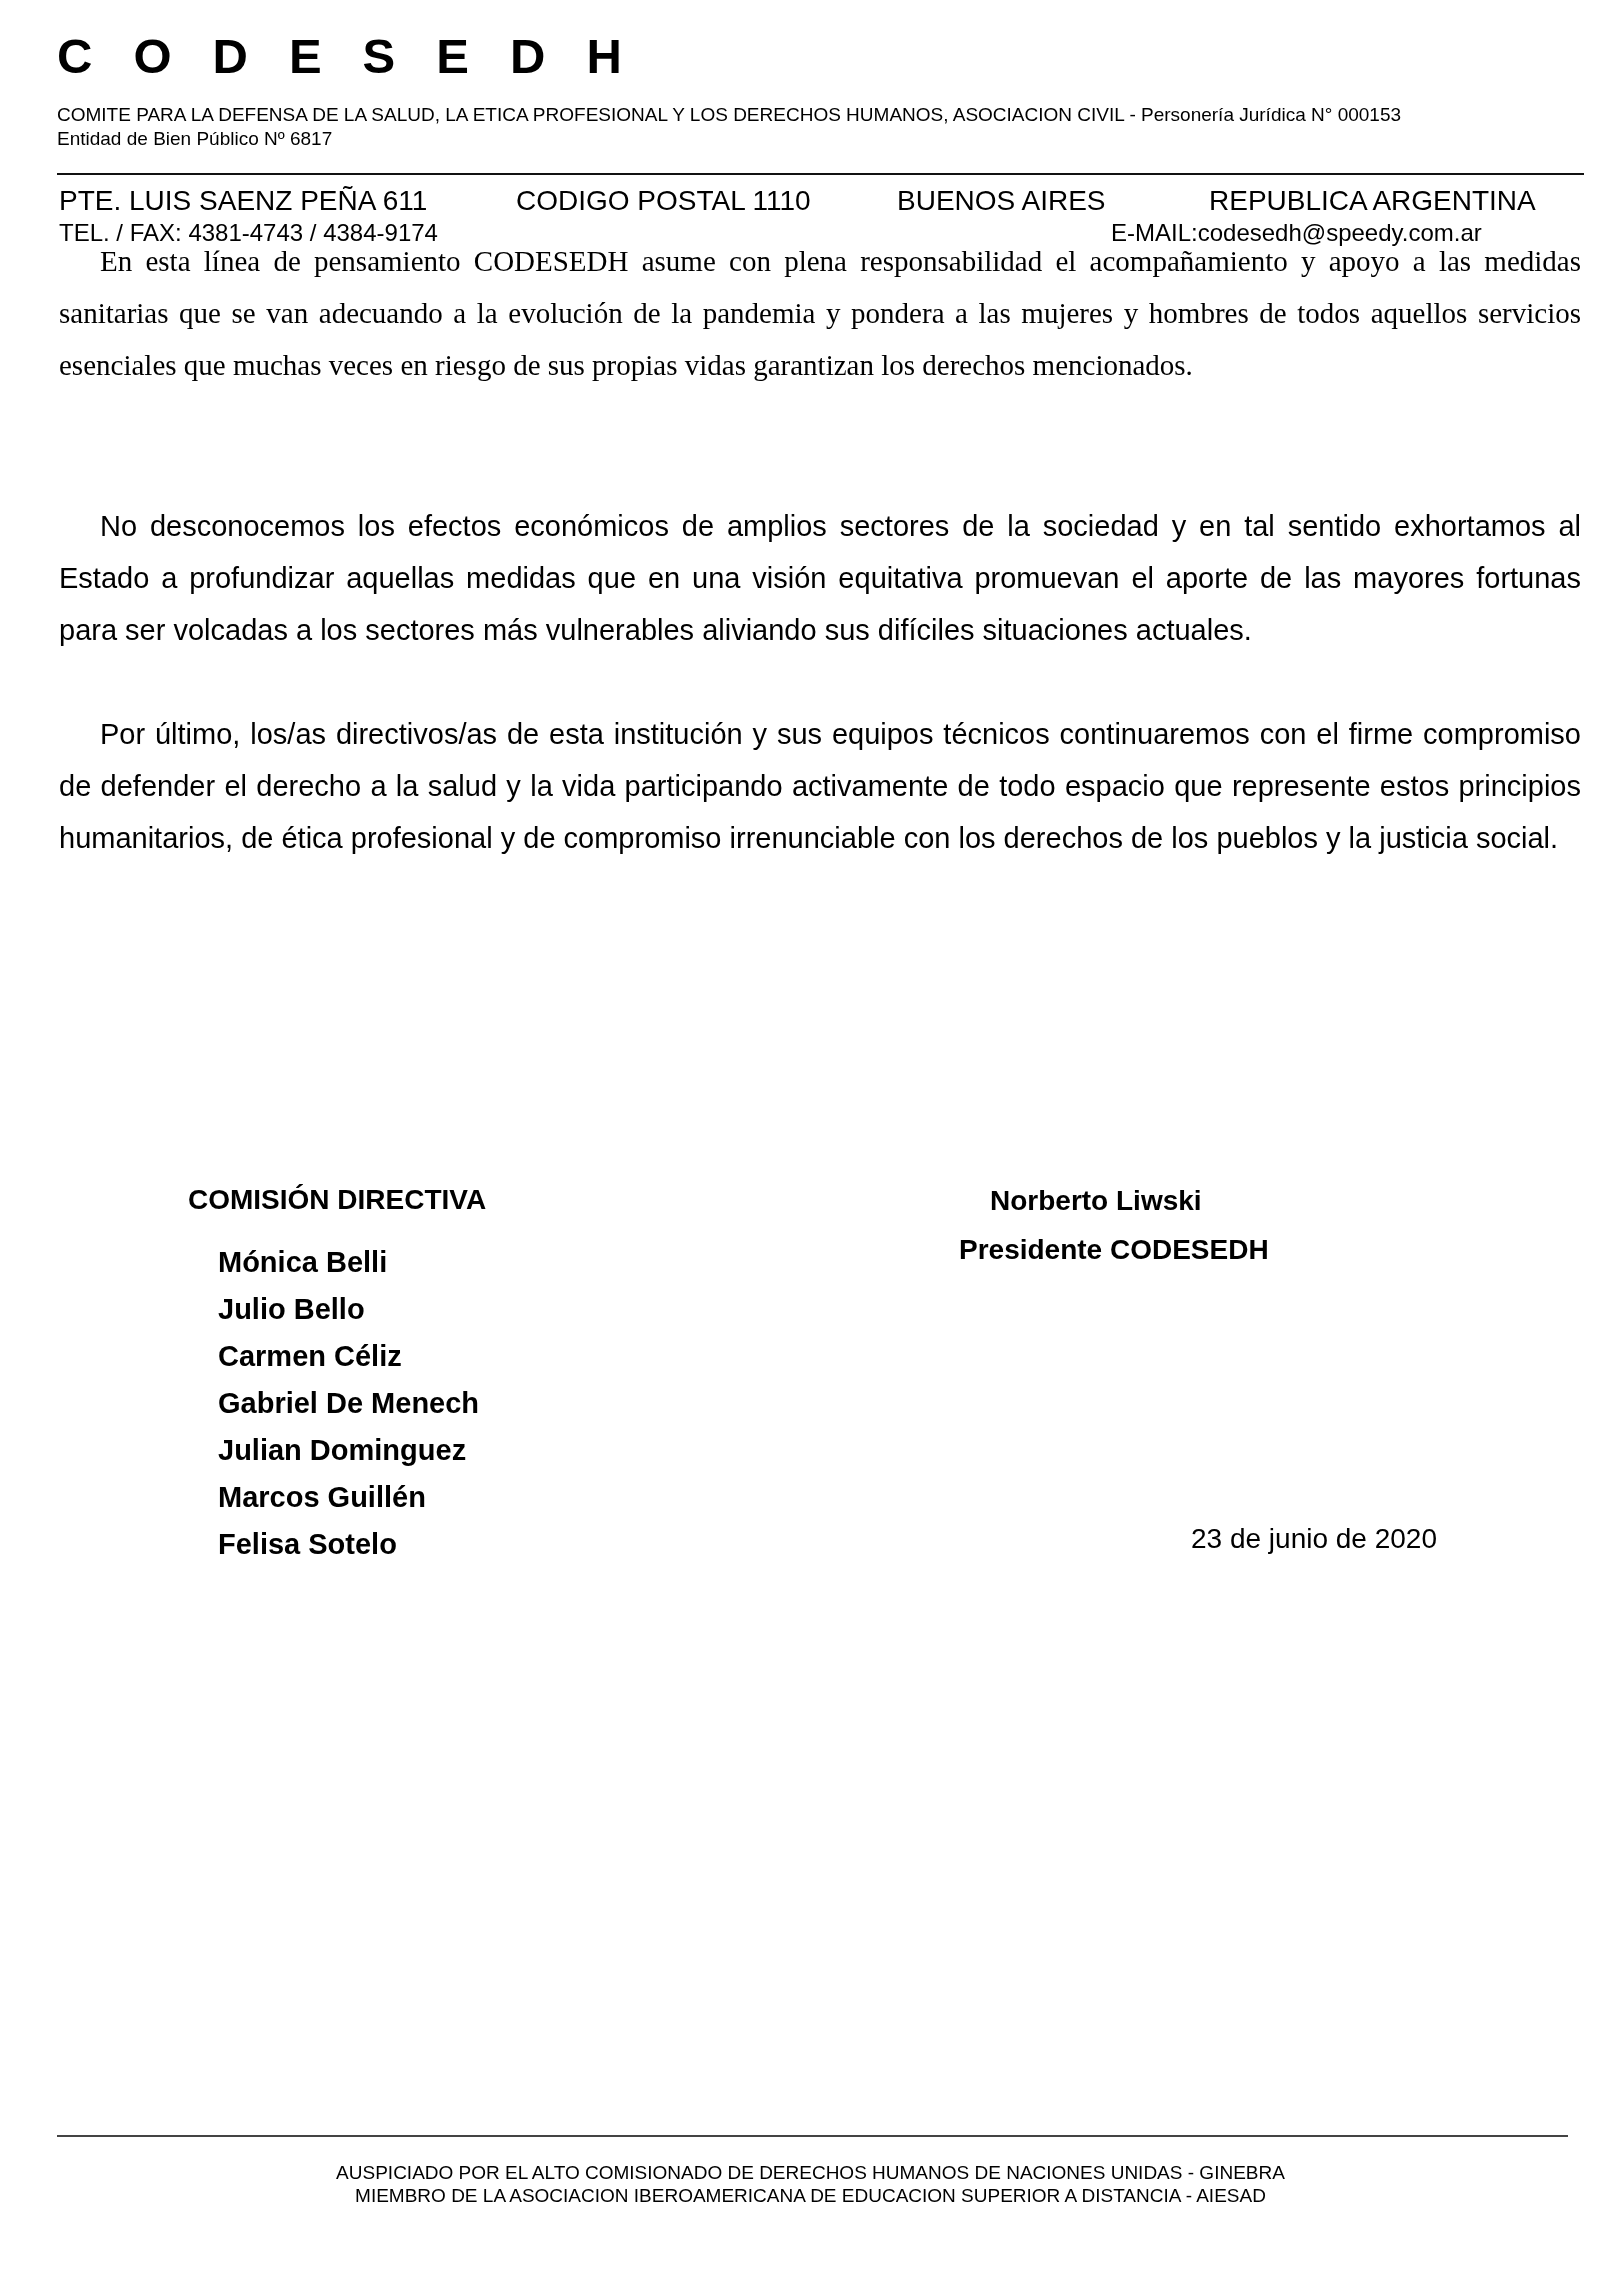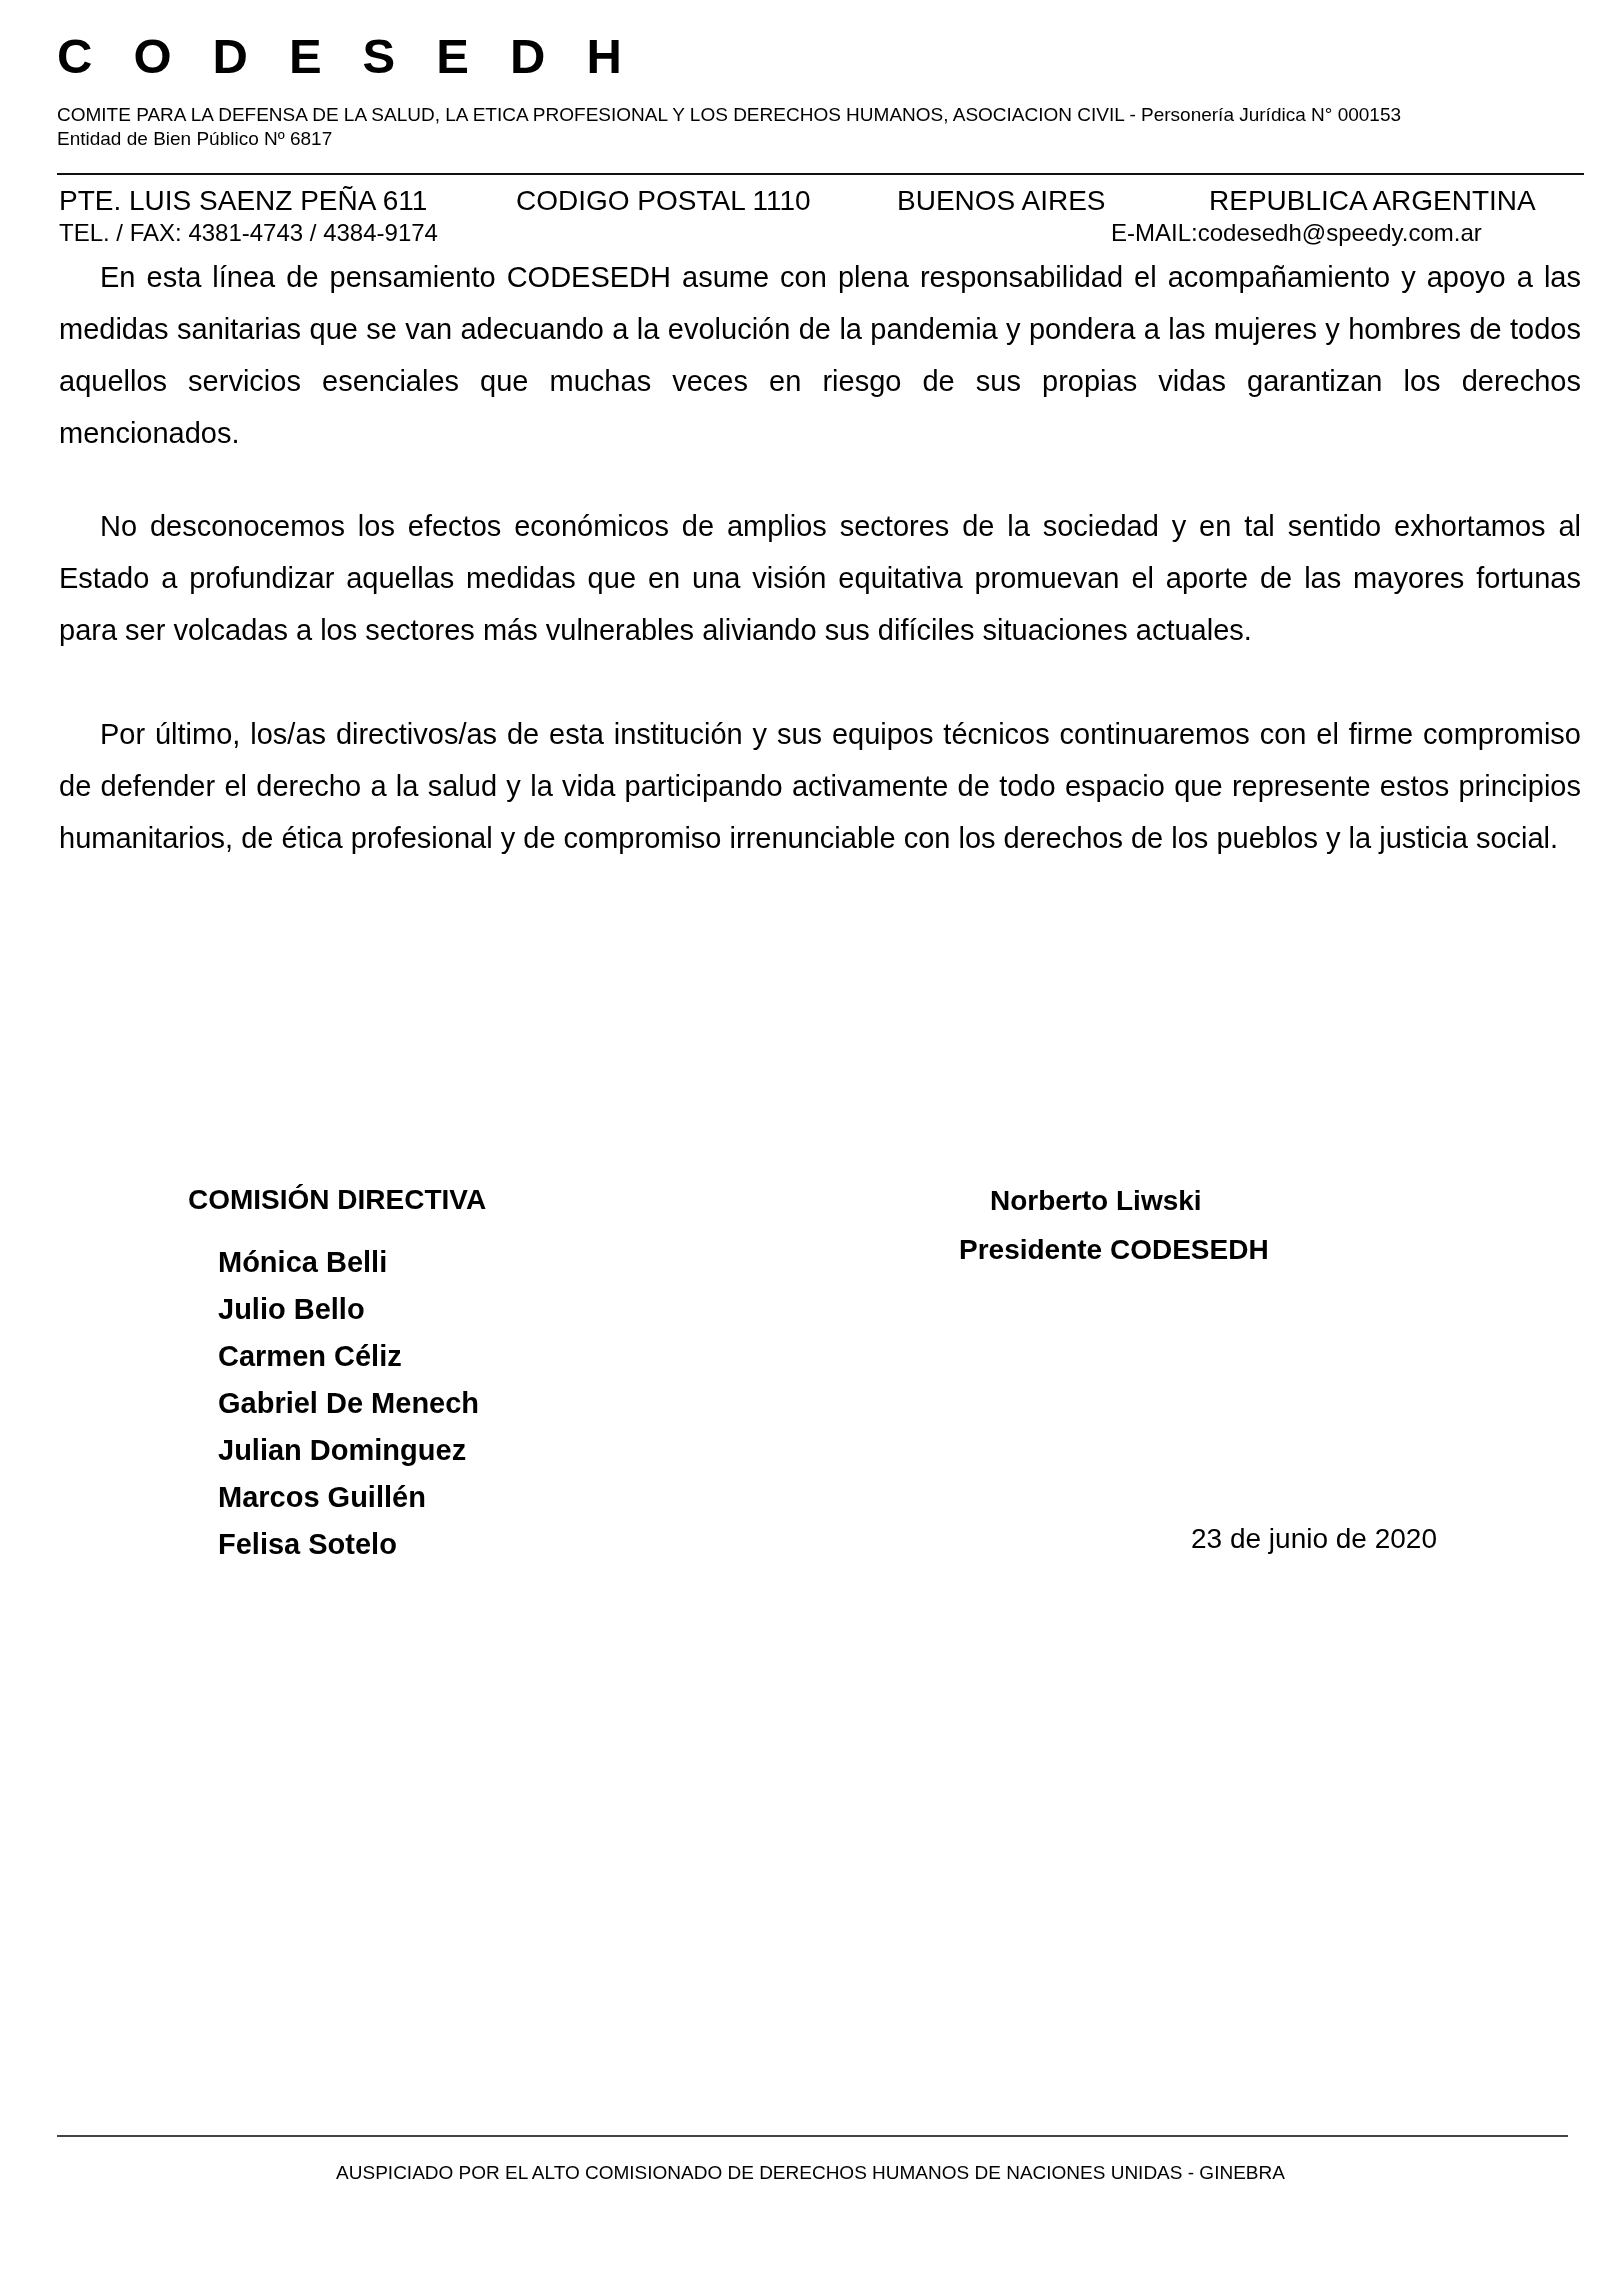--- a/index.html
+++ b/index.html
@@ -16,21 +16,21 @@
   .rule-top {
     left: 57px; top: 173px; width: 1527px; height: 0; border-top: 2px solid #111;
   }
   .addr { top: 184px; font-size: 28px; line-height: 33px; }
   .tel  { top: 216px; font-size: 24px; line-height: 33px; }
   .body-text {
     position: absolute; left: 59px; width: 1522px; font-size: 29px; line-height: 52px;
     text-align: justify; margin: 0;
   }
   .body-text .indent { display: inline-block; width: 41px; }
-  .p1 { top: 251px; }
+  .p1 { top: 235px; font-family: Liberation Serif, serif; }
   .p2 { top: 500px; }
   .p3 { top: 708px; }
   .bold { font-weight: bold; }
   .comision { left: 188px; top: 1183px; font-size: 28px; line-height: 33px; }
   .names { position: absolute; left: 218px; top: 1233px; margin: 0; padding: 0; list-style: none; }
   .names li { font-size: 29px; line-height: 35px; font-weight: bold; white-space: nowrap; margin-top: 12px; }
   .sig-name { left: 990px; top: 1184px; font-size: 28px; line-height: 33px; }
   .sig-role { left: 959px; top: 1233px; font-size: 28px; line-height: 33px; }
   .date { left: 1191px; top: 1522px; font-size: 28px; line-height: 33px; }
   .rule-bottom {
@@ -71,14 +71,15 @@
 </ul>
 
 <div class="abs bold sig-name">Norberto Liwski</div>
 <div class="abs bold sig-role">Presidente CODESEDH</div>
 
 <div class="abs date">23 de junio de 2020</div>
 
 <div class="abs rule-bottom"></div>
 <div class="footer">
   <div>AUSPICIADO POR EL ALTO COMISIONADO DE DERECHOS HUMANOS DE NACIONES UNIDAS - GINEBRA</div>
+  <div>MIEMBRO DE LA ASOCIACION IBEROAMERICANA DE EDUCACION SUPERIOR A DISTANCIA - AIESAD</div>
 </div>
 
 
 </body></html>

